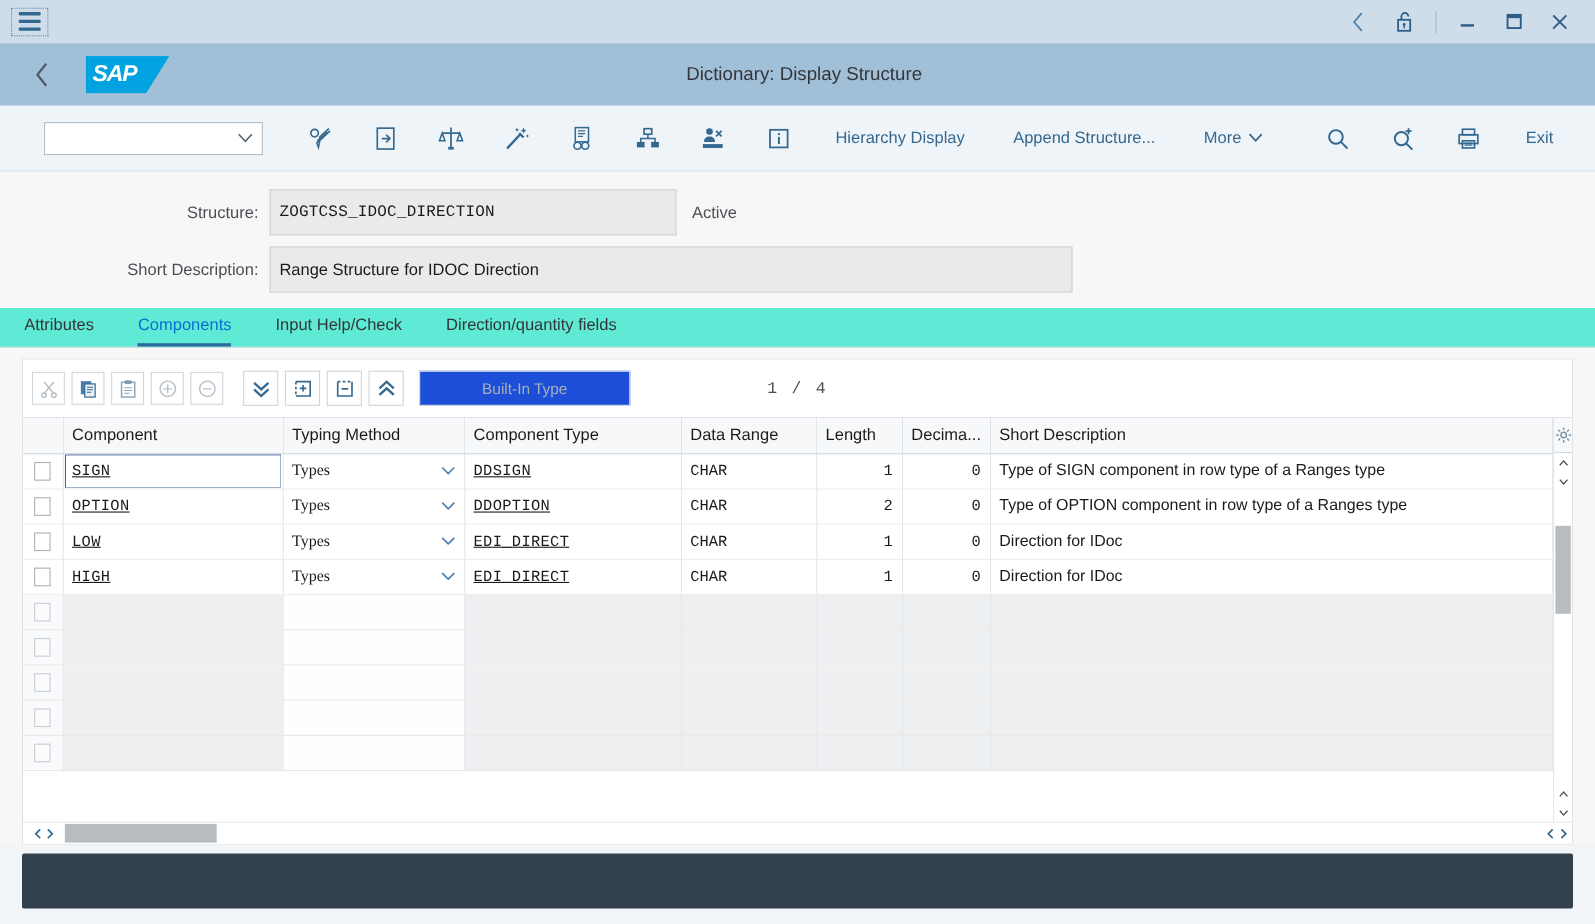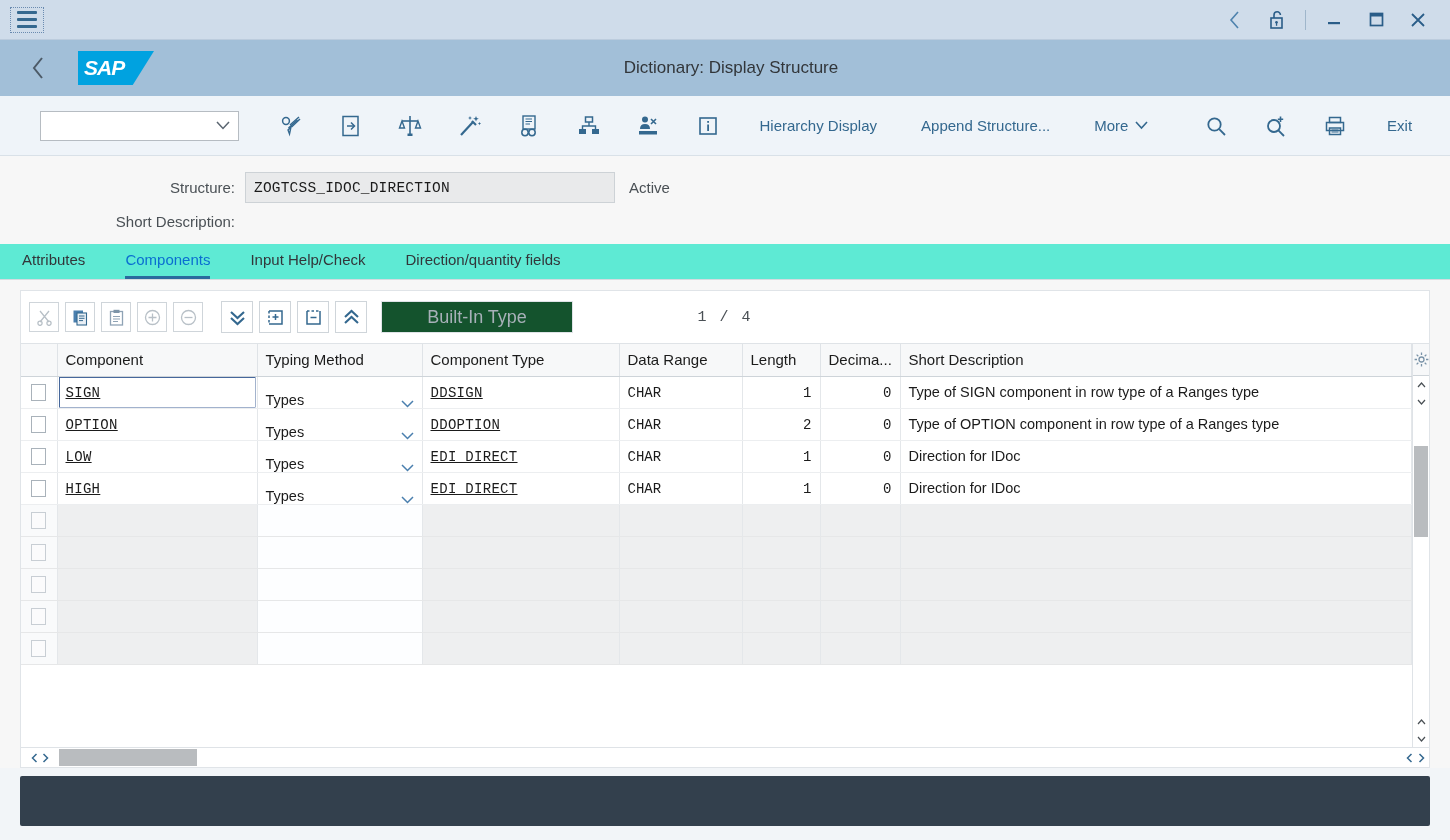--- a/index.html
+++ b/index.html
@@ -142,21 +142,21 @@
     margin-bottom: 10px;
   }
   .formlabel {
     width: 245px;
     text-align: right;
     padding-right: 10px;
     font-size: 15px;
     color: #4a5055;
   }
   .fieldbox {
-    height: 31px;
+    height: 42px;
     background: #e9eaeb;
     border: 1px solid #cdd2d6;
     display: flex; align-items: center;
     padding: 0 8px;
     font-size: 15px;
     color: #1b1b1b;
   }
   .fieldbox.mono {
     font-family: "Liberation Mono", monospace;
     font-size: 14.5px;
@@ -222,24 +222,24 @@
     margin-right: 6px;
     cursor: pointer;
   }
   .sqbtn.disabled { color: #b8c0c7; cursor: default; }
   .sqbtn.big { width: 32px; height: 32px; }
   .gapsm { width: 12px; }
   .builtin {
     height: 32px;
     width: 192px;
     border: 1px solid #dfe3e7;
-    background: #14532d;
+    background: #1d4ed8;
     color: #a7b0b8;
     display: flex; align-items: center; justify-content: center;
-    font-size: 18px;
+    font-size: 14px;
     margin-left: 8px;
   }
   .pager {
     position: absolute;
     left: 50%;
     transform: translateX(-50%);
     font-family: "Liberation Mono", monospace;
     font-size: 15px;
     color: #4a5055;
     letter-spacing: 2px;
@@ -315,22 +315,23 @@
     color: #1b1b1b;
     text-decoration: underline;
     font-family: "Liberation Mono", monospace;
     font-size: 14px;
     letter-spacing: 0.3px;
     cursor: pointer;
   }
   .mono { font-family: "Liberation Mono", monospace; font-size: 14px; }
   td.r { text-align: right; }
   .typecell {
-    display: flex; align-items: flex-end; justify-content: space-between;
+    display: flex; align-items: center; justify-content: space-between;
     height: 100%;
+    font-family: Liberation Serif, serif;
   }
   .typecell .chev { color: #4a7fae; }
   tr.empty td { background: #eeeff0; border-bottom: 1px solid #e6e7e8; }
   tr.empty td.c-typing { background: #fdfeff; }
   tr.empty td.c-check { background: #f9fafb; }
   .focuscell {
     position: relative;
   }
   .focuscell::after {
     content: "";
@@ -614,20 +615,21 @@
   </div>
 
   <div class="formarea">
     <div class="formrow">
       <div class="formlabel">Structure:</div>
       <div class="fieldbox mono field-structure">ZOGTCSS_IDOC_DIRECTION</div>
       <div class="statuslabel">Active</div>
     </div>
     <div class="formrow">
       <div class="formlabel">Short Description:</div>
+      <div class="fieldbox field-desc">Range Structure for IDOC Direction</div>
     </div>
   </div>
 
   <div class="tabs">
     <div class="tab">Attributes</div>
     <div class="tab active">Components</div>
     <div class="tab">Input Help/Check</div>
     <div class="tab">Direction/quantity fields</div>
   </div>
 

